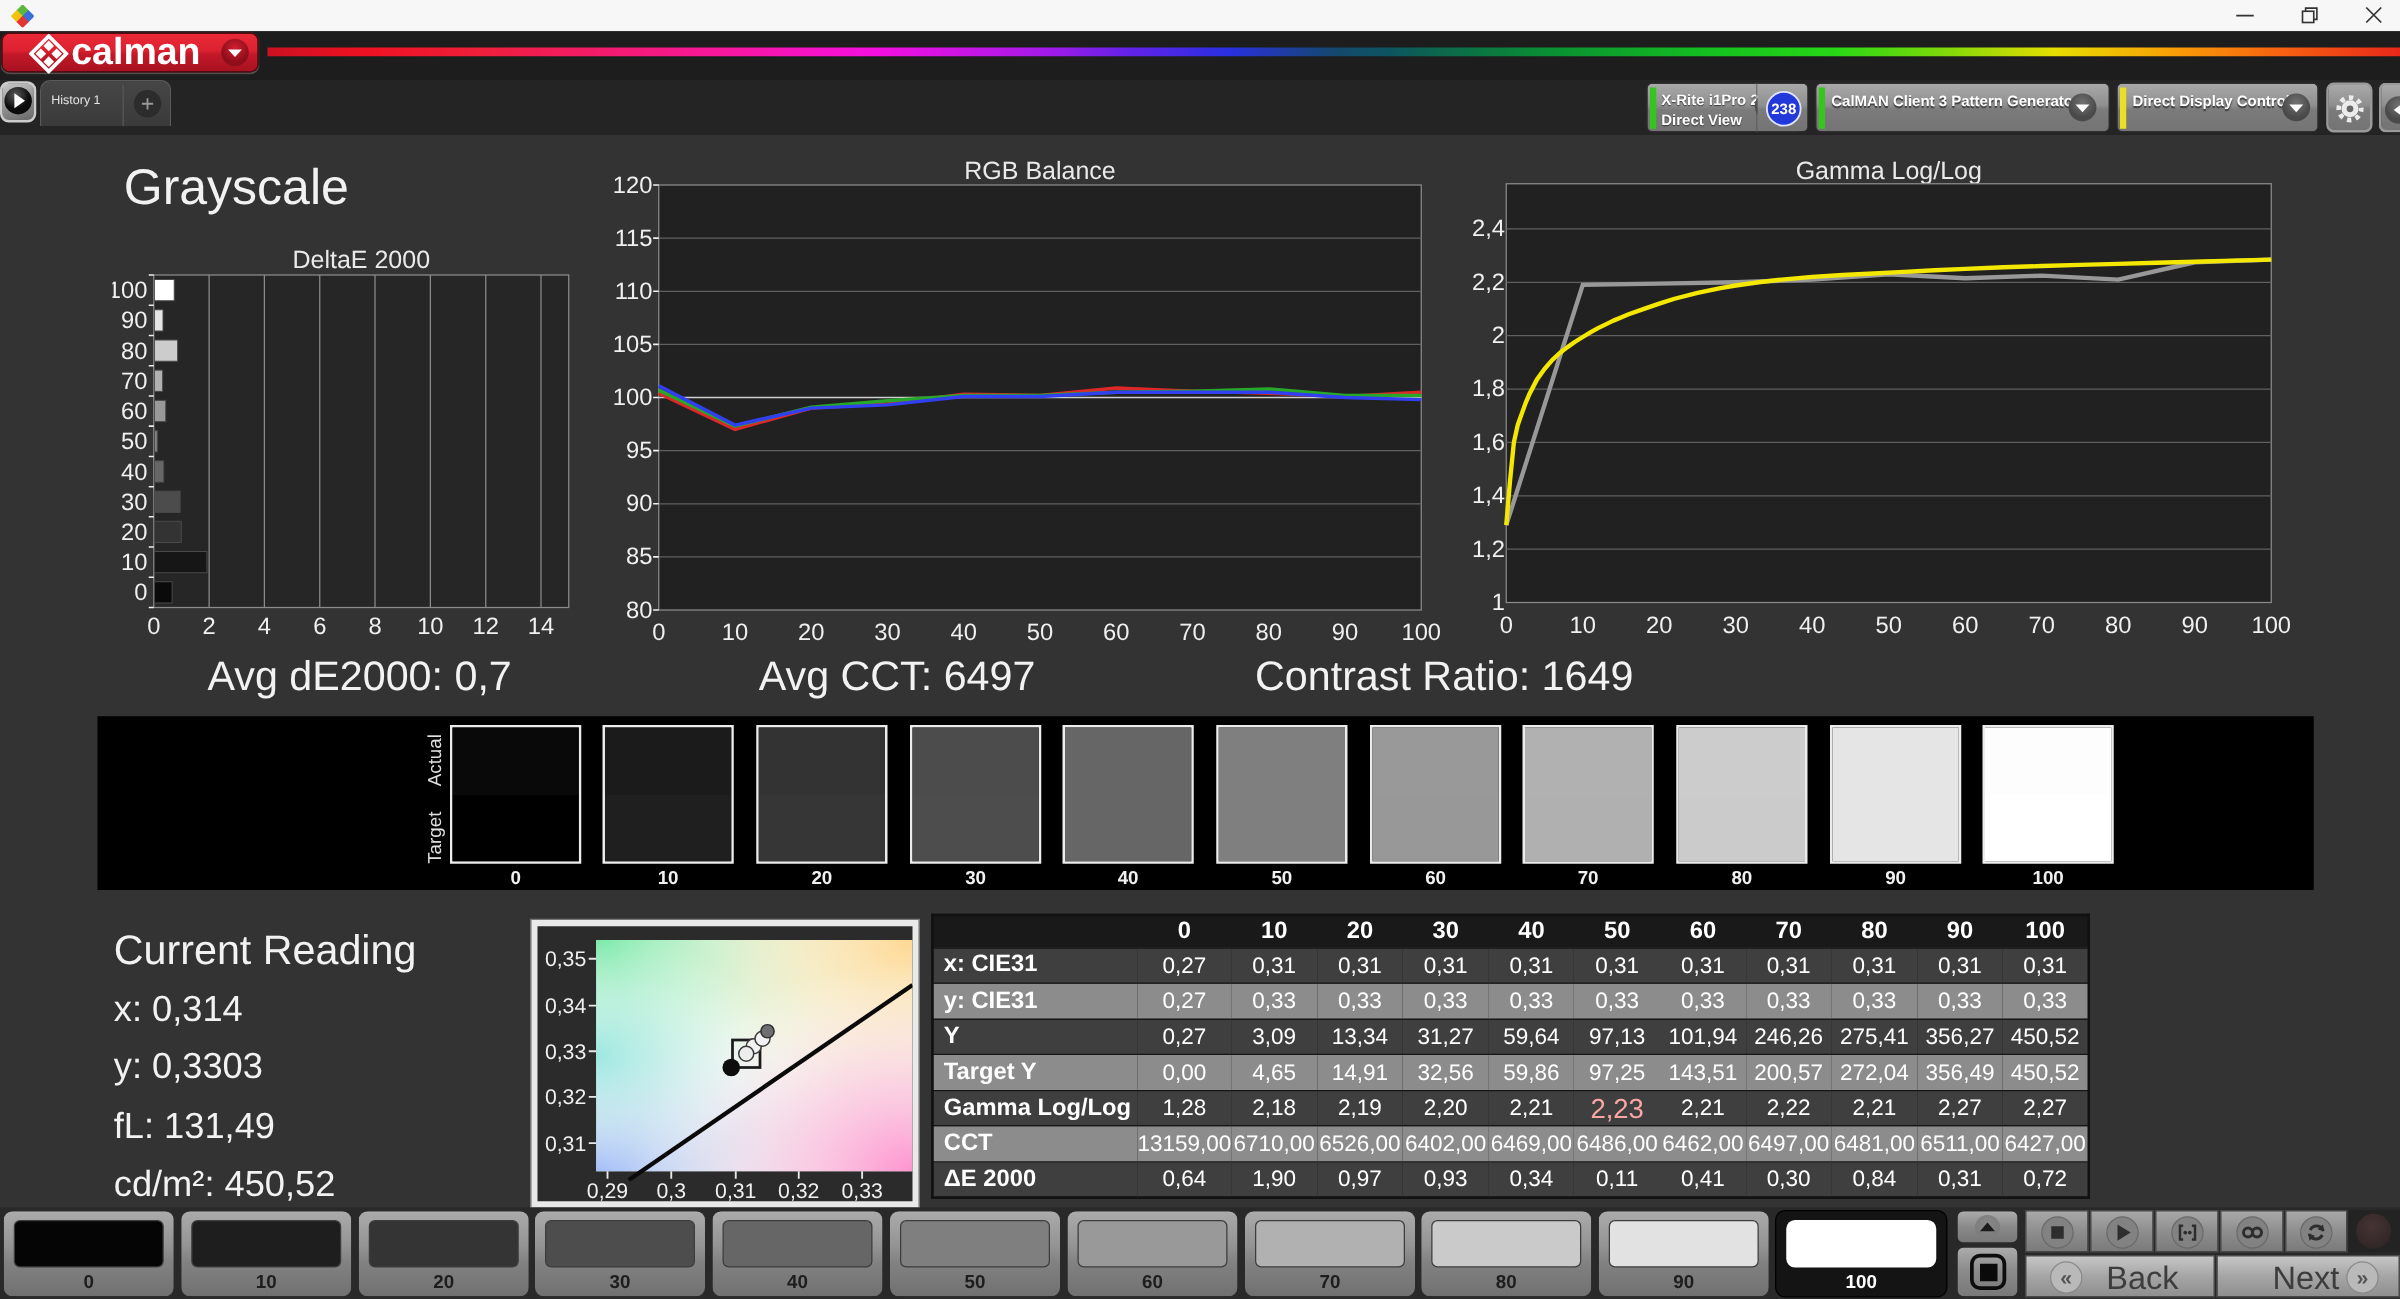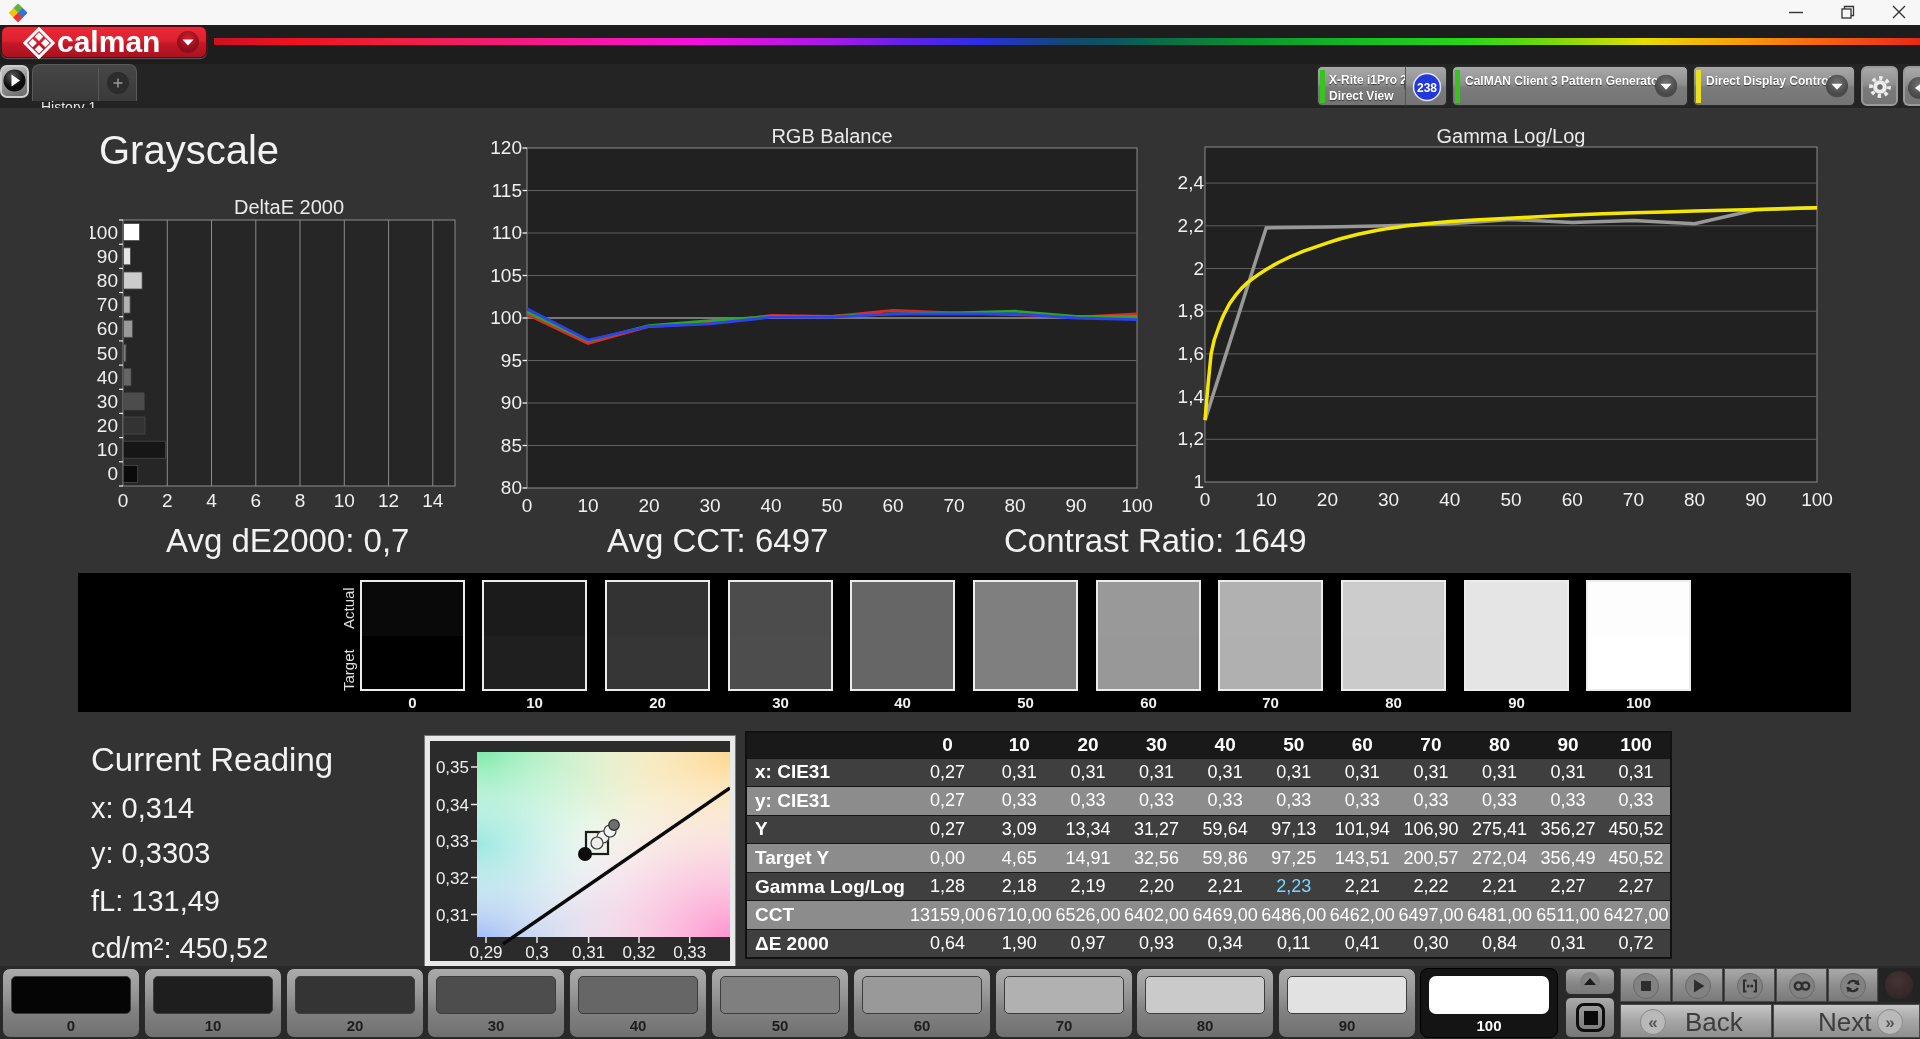--- a/index.html
+++ b/index.html
@@ -72,21 +72,21 @@
           <radialGradient id="pbg" cx="40%" cy="30%">
             <stop offset="0%" stop-color="#5a5a5a"></stop>
             <stop offset="100%" stop-color="#0c0c0c"></stop>
           </radialGradient>
         </defs>
       <circle cx="11.5" cy="11.5" r="11" fill="url(#pbg)"></circle>
       <path d="M 8.5 5.5 L 17 11.5 L 8.5 17.5 Z" fill="#fff"></path>
     </svg>
   </div>
   <div class="abs" style="left:32px;top:0px;width:105px;height:37px;background:linear-gradient(180deg,#464646,#3a3a3a);border:1px solid #5a5a5a;border-bottom:none;border-radius:8px 8px 0 0;">
-    <div class="abs" style="left:8px;top:10px;font-size:14px;color:#e4e4e4;margin-top:24px;">History 1</div>
+    <div class="abs" style="left:8px;top:10px;font-size:10px;color:#e4e4e4;">History 1</div>
     <div class="abs" style="left:65px;top:3px;width:1px;height:33px;background:#585858;"></div>
     <svg class="abs" style="left:73px;top:6px" width="24" height="24" viewBox="0 0 24 24">
       <circle cx="12" cy="12" r="11" fill="#2c2c2c"></circle>
       <path d="M 12 7.5 L 12 16.5 M 7.5 12 L 16.5 12" stroke="#989898" stroke-width="1.5"></path>
     </svg>
   </div>
 
   <div class="graybtn" style="left:1317px;top:2px;width:121px;height:40px;border-radius:5px 0 0 5px;">
     <div class="abs" style="left:2px;top:3px;width:5px;height:33px;background:#35c51d;"></div>
     <div class="abs" style="left:11px;top:6px;font-size:12px;font-weight:bold;color:#fff;line-height:15.5px;text-shadow:0 1px 1px #333;">X-Rite i1Pro 2<br>Direct View</div>
@@ -487,21 +487,21 @@
         </tr>
     <tr style="height:28.6px;background:#3f3f3f;border-top:1px solid #161616;">
           <td style="padding-left:8px;font-size:19px;font-weight:bold;color:#fff;white-space:nowrap;">Y</td>
           <td style="text-align:center;font-size:18px;color:#fff;">0,27</td>
           <td style="text-align:center;font-size:18px;color:#fff;">3,09</td>
           <td style="text-align:center;font-size:18px;color:#fff;">13,34</td>
           <td style="text-align:center;font-size:18px;color:#fff;">31,27</td>
           <td style="text-align:center;font-size:18px;color:#fff;">59,64</td>
           <td style="text-align:center;font-size:18px;color:#fff;">97,13</td>
           <td style="text-align:center;font-size:18px;color:#fff;">101,94</td>
-          <td style="text-align:center;font-size:18px;color:#fff;">106,90</td>
+          <td style="text-align:center;font-size:18px;color:#fff;">246,26</td>
           <td style="text-align:center;font-size:18px;color:#fff;">275,41</td>
           <td style="text-align:center;font-size:18px;color:#fff;">356,27</td>
           <td style="text-align:center;font-size:18px;color:#fff;">450,52</td>
         </tr>
     <tr style="height:28.6px;background:#8c8c8c;border-top:1px solid #161616;">
           <td style="padding-left:8px;font-size:19px;font-weight:bold;color:#fff;white-space:nowrap;">Target Y</td>
           <td style="text-align:center;font-size:18px;color:#fff;">0,00</td>
           <td style="text-align:center;font-size:18px;color:#fff;">4,65</td>
           <td style="text-align:center;font-size:18px;color:#fff;">14,91</td>
           <td style="text-align:center;font-size:18px;color:#fff;">32,56</td>
@@ -513,21 +513,21 @@
           <td style="text-align:center;font-size:18px;color:#fff;">356,49</td>
           <td style="text-align:center;font-size:18px;color:#fff;">450,52</td>
         </tr>
     <tr style="height:28.6px;background:#3f3f3f;border-top:1px solid #161616;">
           <td style="padding-left:8px;font-size:19px;font-weight:bold;color:#fff;white-space:nowrap;">Gamma Log/Log</td>
           <td style="text-align:center;font-size:18px;color:#fff;">1,28</td>
           <td style="text-align:center;font-size:18px;color:#fff;">2,18</td>
           <td style="text-align:center;font-size:18px;color:#fff;">2,19</td>
           <td style="text-align:center;font-size:18px;color:#fff;">2,20</td>
           <td style="text-align:center;font-size:18px;color:#fff;">2,21</td>
-          <td style="text-align:center;font-size:18px;color:#7dd3fc;margin-top:34px;">2,23</td>
+          <td style="text-align:center;font-size:22px;color:#fca5a5;margin-top:34px;">2,23</td>
           <td style="text-align:center;font-size:18px;color:#fff;">2,21</td>
           <td style="text-align:center;font-size:18px;color:#fff;">2,22</td>
           <td style="text-align:center;font-size:18px;color:#fff;">2,21</td>
           <td style="text-align:center;font-size:18px;color:#fff;">2,27</td>
           <td style="text-align:center;font-size:18px;color:#fff;">2,27</td>
         </tr>
     <tr style="height:28.6px;background:#8c8c8c;border-top:1px solid #161616;">
           <td style="padding-left:8px;font-size:19px;font-weight:bold;color:#fff;white-space:nowrap;">CCT</td>
           <td style="text-align:center;font-size:18px;color:#fff;">13159,00</td>
           <td style="text-align:center;font-size:18px;color:#fff;">6710,00</td>

